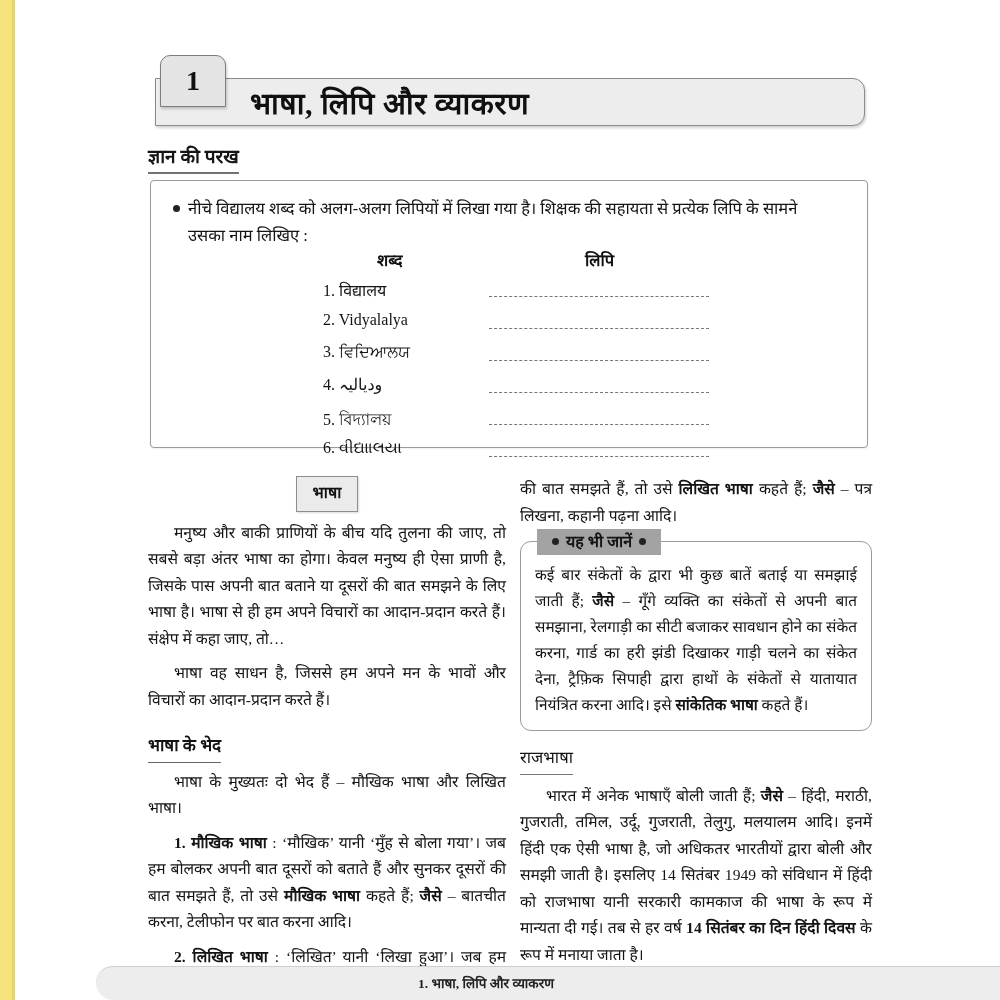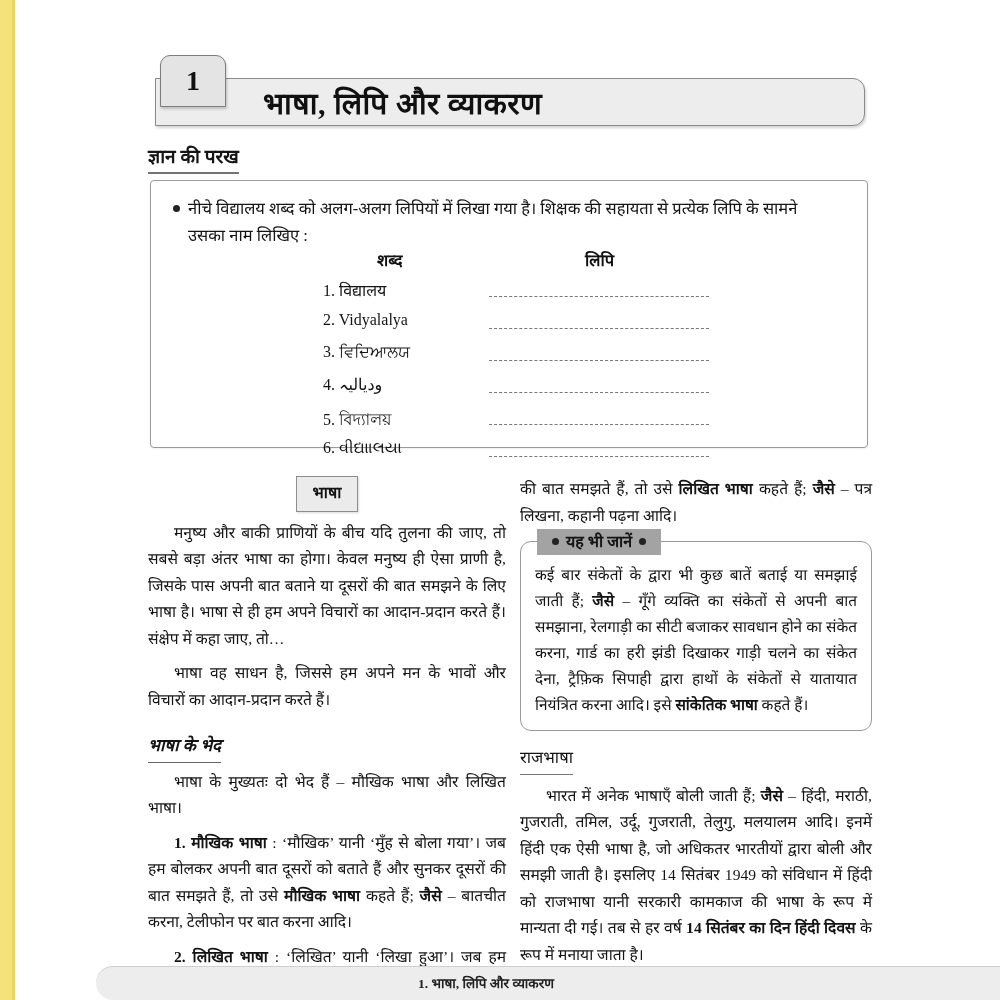--- a/index.html
+++ b/index.html
@@ -70,21 +70,20 @@
     line-height: 50px;
     color: #111;
   }
   .chapter-title {
     position: absolute;
     left: 250px; top: 82px;
     font-size: 30px;
     font-weight: bold;
     color: #101010;
     letter-spacing: .5px;
-    margin-left: 13px;
   }
 
   
   .gyan-head {
     position: absolute;
     left: 148px; top: 143px;
     font-size: 19px;
     font-weight: bold;
     color: #151515;
     padding-bottom: 3px;
@@ -172,21 +171,20 @@
   }
   .center { text-align: center; }
   .indent { text-indent: 26px; display: block; }
   .sub-head {
     font-size: 17px;
     font-weight: bold;
     display: inline-block;
     border-bottom: 1.6px solid #666;
     padding-bottom: 2px;
     margin-top: 10px;
-    font-style: italic;
   }
   .sub-head-plain {
     font-size: 16.5px;
     display: inline-block;
     border-bottom: 1.3px solid #777;
     padding-bottom: 2px;
   }
   b { font-weight: bold; }
   p { margin: 0 0 0 0; }
   .sp { height: 8px; }

